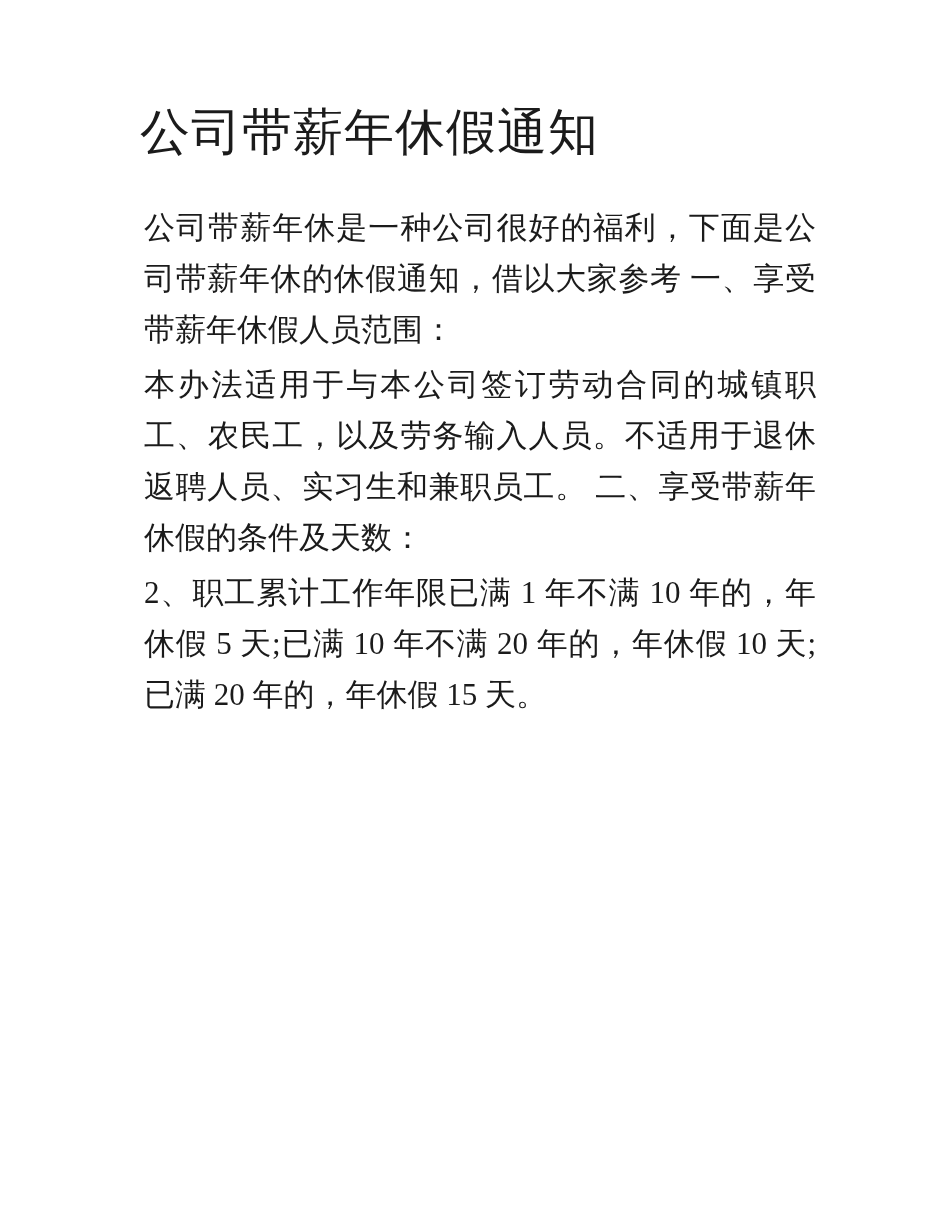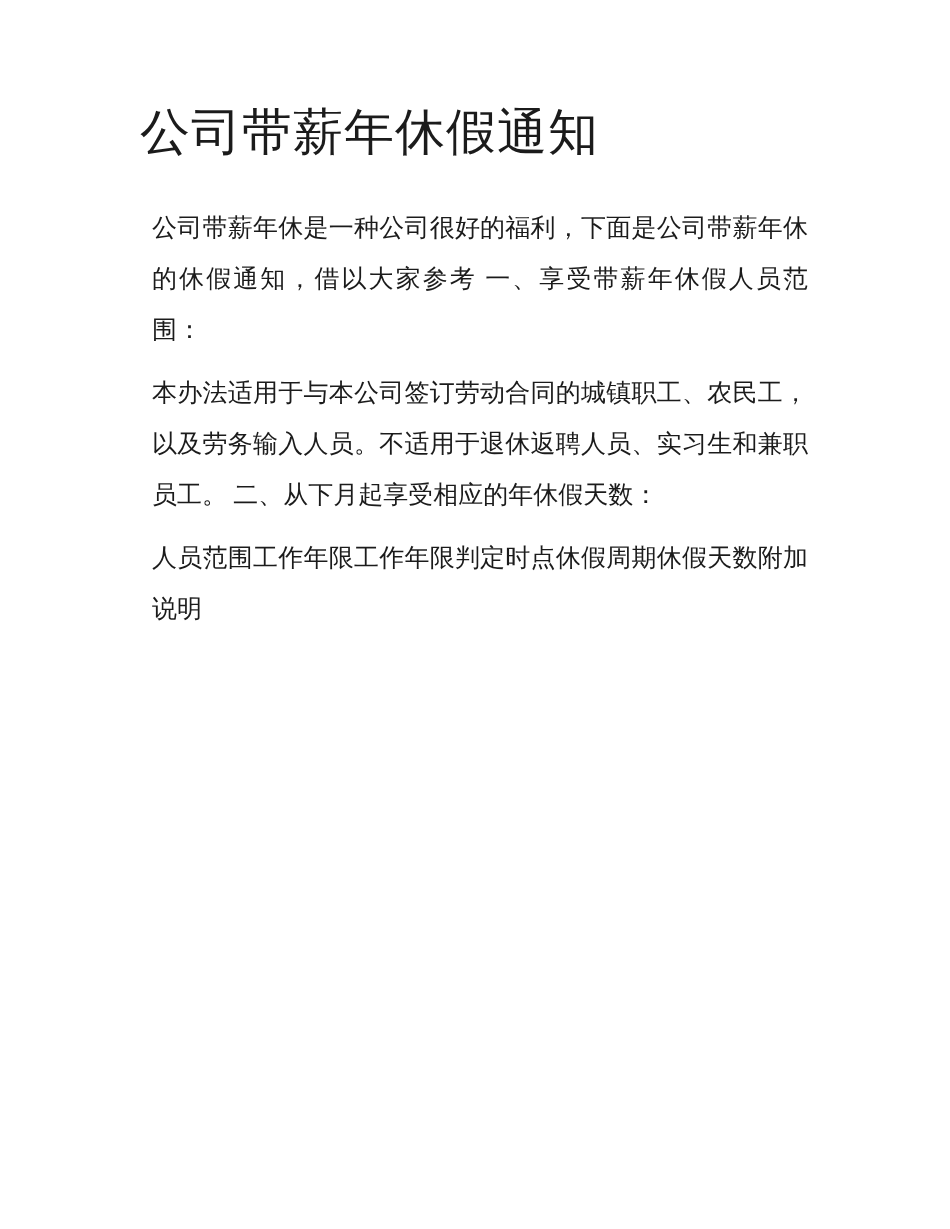--- a/index.html
+++ b/index.html
@@ -27,33 +27,33 @@
     font-weight: 400;
     line-height: 72px;
     letter-spacing: 1px;
     color: #1b1b1b;
     white-space: nowrap;
   }
   .doc-body {
     width: 680px;
   }
   .doc-para {
-    margin: 12px;
-    font-size: 25px;
+    margin: 4px;
+    font-size: 31px;
     line-height: 51px;
     text-align: justify;
     text-justify: inter-ideograph;
     color: #1b1b1b;
     word-break: break-all;
   }
 </style>
 </head>
 <body>
 
 <div class="page">
   <h1 class="doc-title">公司带薪年休假通知</h1>
 
   <div class="doc-body">
     <p class="doc-para">公司带薪年休是一种公司很好的福利，下面是公司带薪年休的休假通知，借以大家参考 一、享受带薪年休假人员范围：</p>
-    <p class="doc-para">本办法适用于与本公司签订劳动合同的城镇职工、农民工，以及劳务输入人员。不适用于退休返聘人员、实习生和兼职员工。 二、从下月起享受相应的年休假天数：</p>
-    <p class="doc-para">人员范围工作年限工作年限判定时点休假周期休假天数附加说明</p>
+    <p class="doc-para">本办法适用于与本公司签订劳动合同的城镇职工、农民工，以及劳务输入人员。不适用于退休返聘人员、实习生和兼职员工。 二、享受带薪年休假的条件及天数：</p>
+    <p class="doc-para">2、职工累计工作年限已满 1 年不满 10 年的，年休假 5 天;已满 10 年不满 20 年的，年休假 10 天;已满 20 年的，年休假 15 天。</p>
   </div>
 </div>
 
 </body></html>

